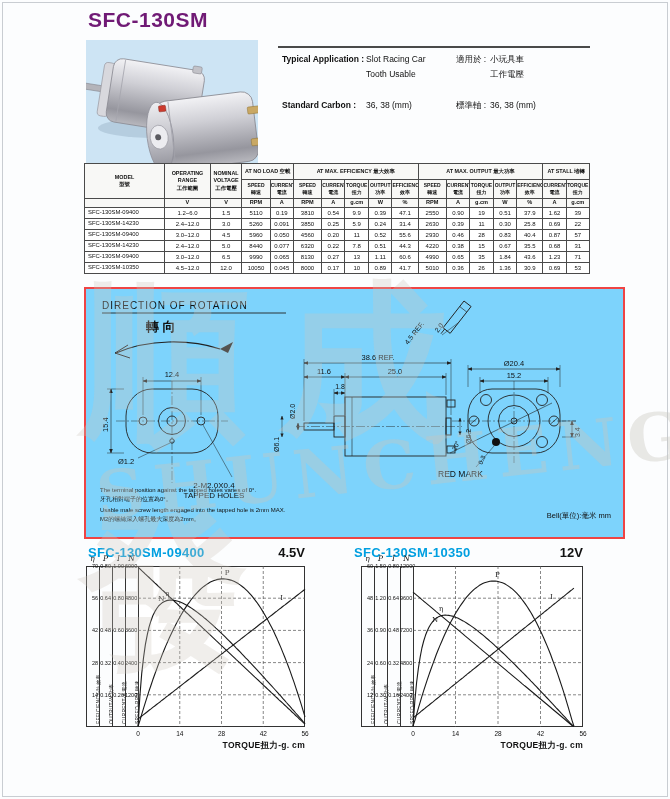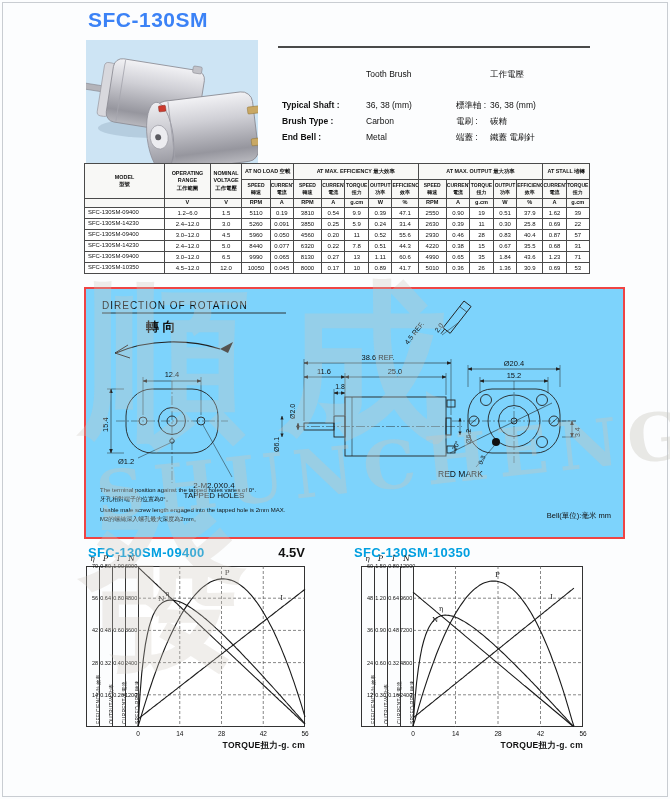--- a/index.html
+++ b/index.html
@@ -1,20 +1,20 @@
 <!DOCTYPE html>
 <html><head>
 <meta charset="utf-8">
 <style>
 *{margin:0;padding:0;box-sizing:border-box}
 html,body{width:670px;height:799px;background:#fff}
 body{font-family:"Liberation Sans",sans-serif;position:relative}
 #page{position:absolute;inset:0;background:#fcfdfe;overflow:hidden}
 .frame{position:absolute;inset:2px;border:1px solid #c9cdd2;pointer-events:none}
-#title{position:absolute;left:88px;top:8px;font-size:21px;font-weight:bold;color:#3b82f6;letter-spacing:.5px}
+#title{position:absolute;left:88px;top:8px;font-size:21px;font-weight:bold;color:#701a75;letter-spacing:.5px}
 
 #photo{position:absolute;left:86px;top:40px;width:172px;height:150px;background:#cde4f4;overflow:hidden}
 
 #info{position:absolute;left:278px;top:40px;width:312px;height:150px;font-size:8.5px;color:#111}
 #info .rule{position:absolute;left:0;width:312px;height:2px;background:#4a4a4a}
 #info .irow{position:absolute;left:0;width:312px;height:12px;white-space:nowrap}
 #info .ilabel{position:absolute;left:4px;font-weight:bold}
 #info .ival{position:absolute;left:88px}
 #info .icnl{position:absolute;left:178px}
 #info .icnv{position:absolute;left:212px}
@@ -89,41 +89,35 @@
         <rect x="16" y="4" width="7" height="6" rx="1" fill="#cc3a2e" stroke="#8a2a20" stroke-width="0.5"></rect>
         <rect x="104" y="16" width="12" height="7" rx="1" fill="#c9a864" stroke="#8e7336" stroke-width="0.5"></rect>
         <rect x="104" y="48" width="12" height="7" rx="1" fill="#c9a864" stroke="#8e7336" stroke-width="0.5"></rect>
         <line x1="26" y1="1" x2="26" y2="69" stroke="#a2a2aa" stroke-width="0.8"></line>
       </g>
     </svg>
   </div>
 
   <div id="info">
     <div class="rule" style="top:6px"></div>
+    <div class="irow" style="top:14px">
+      <span class="ilabel">Typical Application :</span>
+      <span class="ival">Slot Racing Car</span>
+      <span class="icnl">適用於 :</span>
+      <span class="icnv">小玩具車</span>
+    </div>
     <div class="irow" style="top:29px">
-      <span class="ival">Tooth Brush</span>
+      <span class="ival">Tooth Usable</span>
       <span class="icnv">工作電壓</span>
     </div>
     <div class="irow" style="top:60px">
-      <span class="ilabel">Typical Shaft :</span>
+      <span class="ilabel">Standard Carbon :</span>
       <span class="ival">36, 38 (mm)</span>
       <span class="icnl">標準軸 :</span>
       <span class="icnv">36, 38 (mm)</span>
-    </div>
-    <div class="irow" style="top:76px">
-      <span class="ilabel">Brush Type :</span>
-      <span class="ival">Carbon</span>
-      <span class="icnl">電刷 :</span>
-      <span class="icnv">碳精</span>
-    </div>
-    <div class="irow" style="top:92px">
-      <span class="ilabel">End Bell :</span>
-      <span class="ival">Metal</span>
-      <span class="icnl">端蓋 :</span>
-      <span class="icnv">鐵蓋  電刷針</span>
     </div>
     <div class="rule" style="top:146px"></div>
   </div>
 
   <div id="spec-wrap">
     <table id="spec-table">
         <colgroup>
           <col style="width: 16.2%;">
           <col style="width: 9.2%;">
           <col style="width: 6.4%;">
@@ -491,20 +485,21 @@
       </svg>
       <span class="xtick" style="left: 44px; top: 185px;">0</span>
       <span class="xtick" style="left: 85.75px; top: 185px;">14</span>
       <span class="xtick" style="left: 127.5px; top: 185px;">28</span>
       <span class="xtick" style="left: 169.25px; top: 185px;">42</span>
       <span class="xtick" style="left: 211px; top: 185px;">56</span>
       <div class="xlabel" style="left: 52px; top: 195px; width: 167px;">TORQUE扭力-g. cm</div>
     </div>
     <div class="chart" style="left: 354px;">
       <div class="ctitle" style="left: 0px;">SFC-130SM-10350</div>
+      <div class="cvolt" style="left: 0px; width: 229px;">12V</div>
       <div class="axesbox" style="left: 7px; top: 21px; width: 52px; height: 161px;"></div>
       <div class="axsym" style="left: 7px; top: 9px;">η</div>
       <div class="axcol" style="left: 7px; top: 21px; width: 13px; height: 161px;"></div>
       <span class="tick" style="left: 7px; top: 19px;">60</span>
       <span class="tick" style="left: 7px; top: 51.2px;">48</span>
       <span class="tick" style="left: 7px; top: 83.4px;">36</span>
       <span class="tick" style="left: 7px; top: 115.6px;">24</span>
       <span class="tick" style="left: 7px; top: 147.8px;">12</span>
       <div class="axname" style="left: 16px; top: 179px;">EFFICIENCY-% 效率</div>
       <div class="axsym" style="left: 20px; top: 9px;">P</div>

